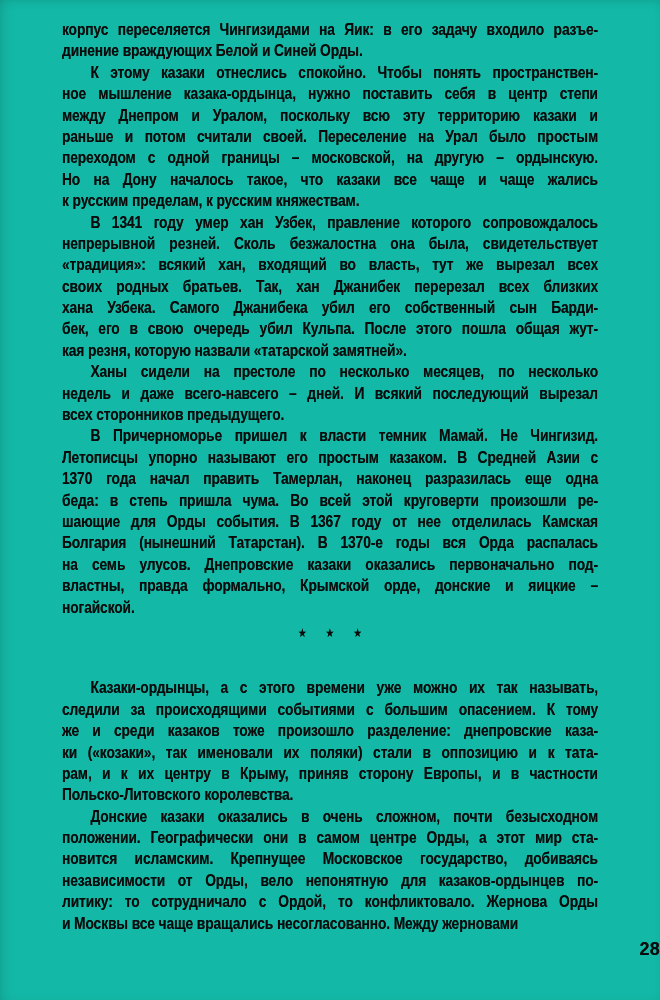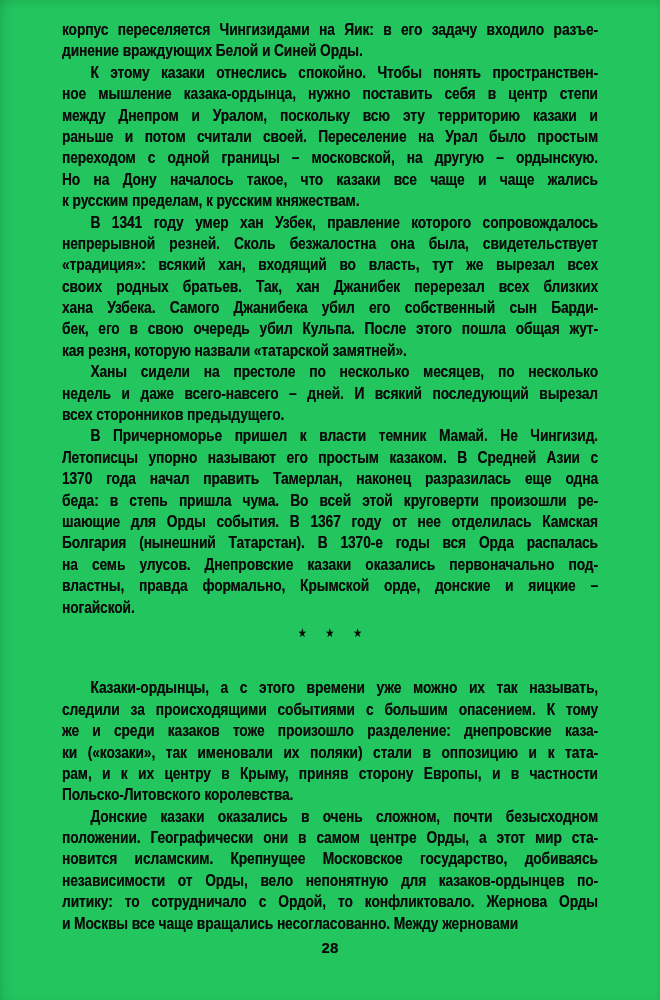--- a/index.html
+++ b/index.html
@@ -5,21 +5,21 @@
   html, body {
     margin: 0;
     padding: 0;
     background: #e8e8e6;
   }
   .page {
     position: relative;
     width: 660px;
     height: 1000px;
     margin: 0 auto;
-    background: #22c55e;
+    background: #14b8a6;
     overflow: hidden;
     box-shadow: inset 8px 0 18px -12px rgba(0,0,0,0.28),
                 inset 0 8px 16px -13px rgba(0,0,0,0.20),
                 inset -5px 0 12px -10px rgba(0,0,0,0.12);
     font-family: "Liberation Sans", "DejaVu Sans", sans-serif;
     color: #0b0b0b;
   }
   
   .text-block {
     position: absolute;
@@ -58,22 +58,22 @@
     font-size: 12px;
     line-height: 19px;
     letter-spacing: 0;
     word-spacing: 19px;
   }
   .page-number {
     position: absolute;
     left: 0;
     right: 0;
     top: 939px;
-    text-align: center;
-    font-size: 15px;
+    text-align: right;
+    font-size: 18px;
     font-weight: 700;
     letter-spacing: 0.2px;
     text-shadow: 0 0 0.4px rgba(0,0,0,0.55);
   }
 </style>
 </head>
 <body>
 
 <div class="page">
   <div class="text-block" id="text-block">

